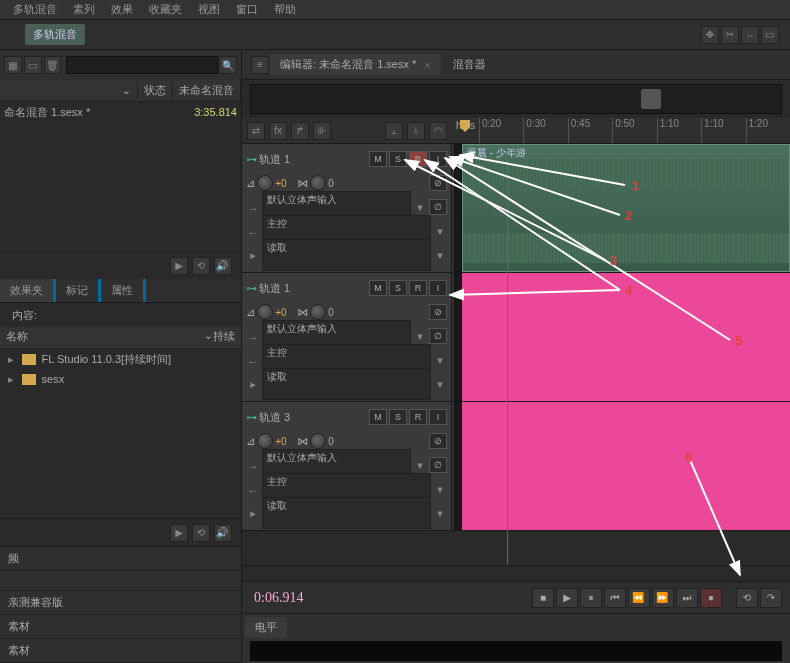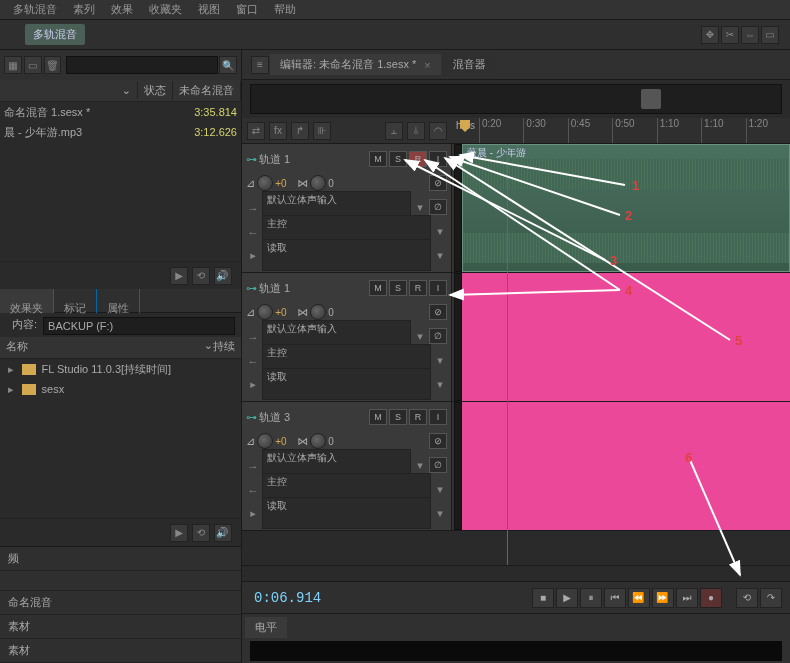--- a/index.html
+++ b/index.html
@@ -13,24 +13,24 @@
 .leftpane{width:242px;background:#2a2a2a;border-right:1px solid #1a1a1a;display:flex;flex-direction:column}
 .searchbar{height:30px;display:flex;align-items:center;padding:3px;background:#303030}
 .searchbar input{flex:1;background:#1e1e1e;border:1px solid #111;color:#aaa;padding:2px 4px;margin-left:4px;height:18px}
 .listhdr{height:22px;background:#333;display:flex;align-items:center;border-bottom:1px solid #222}
 .listhdr .col{padding:2px 6px;border-right:1px solid #222}
 .filerow{height:20px;display:flex;align-items:center;padding:2px 4px;font-size:11px}
 .filerow .name{flex:1;overflow:hidden}
 .filerow .dur{width:60px;text-align:right;color:#d4d46a}
 .ctrlrow{height:28px;display:flex;align-items:center;justify-content:flex-end;padding:0 8px;background:#2a2a2a;border-top:1px solid #222;gap:2px}
 .tabs{height:24px;display:flex;background:#2f2f2f;border-bottom:1px solid #1a1a1a}
-.tabs span{padding:12px 10px;border-right:1px solid #0369a1;color:#999}
+.tabs span{padding:4px 10px;border-right:3px solid #0369a1;color:#999}
 .tabs .active{background:#3a3a3a}
 .label{padding:3px 6px}
-.combof{display:flex;align-items:flex-end;height:24px;padding:2px 6px}
+.combof{display:flex;align-items:center;height:24px;padding:2px 6px}
 .combof select,.combof .combo{flex:1;background:#1e1e1e;border:1px solid #111;color:#aaa;padding:2px 4px;height:18px}
 .treehdr{height:22px;background:#333;display:flex;padding:2px 6px;border-bottom:1px solid #222}
 .treerow{height:20px;display:flex;align-items:center;padding:2px 8px}
 .folder{width:14px;height:11px;background:#d4a850;margin:0 6px}
 .tri{color:#888;margin-right:2px}
 .spacer{flex:1}
 .botlist{border-top:1px solid #1a1a1a}
 .botlist div{padding:4px 8px;border-bottom:1px solid #222;background:#2f2f2f}
 .rightpane{flex:1;display:flex;flex-direction:column;background:#2a2a2a}
 .editorbar{height:30px;display:flex;align-items:center;background:#303030;border-bottom:1px solid #1a1a1a;padding:0 8px}
@@ -57,21 +57,21 @@
 .arrow{width:14px;color:#888;text-align:center}
 .tracklane{flex:1;background:#ec4899;position:relative;display:flex}
 .meter{width:8px;background:#1a1a1a;border:1px solid #111;margin-left:2px}
 .clip{position:absolute;left:0;top:0;right:0;bottom:0;background:linear-gradient(to bottom,#4a7060,#3a5a4a);border:1px solid #6a9080}
 .clip::before{content:"";position:absolute;top:14px;left:0;right:0;height:30px;background:repeating-linear-gradient(90deg,#2a4a3a 0,#5a8a6a 1px,#3a5a4a 2px,#4a7060 3px)}
 .clip::after{content:"";position:absolute;bottom:8px;left:0;right:0;height:30px;background:repeating-linear-gradient(90deg,#2a4a3a 0,#5a8a6a 1px,#3a5a4a 2px,#4a7060 3px)}
 .clipname{position:absolute;top:1px;left:4px;font-size:10px;color:#cce;z-index:2}
 .playhead{position:absolute;left:265px;top:0;bottom:0;width:1px;background:#c04040;z-index:5}
 .scrollbar{height:16px;background:#2a2a2a;border-top:1px solid #1a1a1a}
 .transport{height:32px;display:flex;align-items:center;padding:0 8px;background:#2f2f2f;border-top:1px solid #1a1a1a;gap:2px}
-.timecode{color:#7dd3fc;font-size:14px;font-family:Liberation Mono, monospace;margin-right:auto;padding-left:4px}
+.timecode{color:#f9a8d4;font-size:14px;font-family:Liberation Serif, serif;margin-right:auto;padding-left:4px}
 .tbtn{width:22px;height:20px;background:#3a3a3a;border:1px solid #222;display:flex;align-items:center;justify-content:center;font-size:10px;cursor:pointer}
 .levelpanel{height:50px;background:#303030;border-top:1px solid #1a1a1a}
 .leveltab{display:inline-block;background:#3a3a3a;padding:3px 10px;margin:3px}
 .levelmeter{height:20px;background:#0a0a0a;margin:0 8px}
 .anno{position:absolute;color:#e04040;font-weight:bold;font-size:13px;z-index:100;pointer-events:none}
 svg.annos{position:absolute;top:0;left:0;width:790px;height:663px;z-index:99;pointer-events:none}
 </style>
 </head>
 <body>
 
@@ -105,39 +105,34 @@
   </div>
   <div class="listhdr">
    <span class="col" style="flex:1;text-align:right">⌄</span>
    <span class="col">状态</span>
    <span class="col">未命名混音</span>
   </div>
   <div class="filerow">
    <span class="name">命名混音 1.sesx *</span>
    <span class="dur">3:35.814</span>
   </div>
-  <div class="filerow">
-   <span class="name">晨 - 少年游.mp3</span>
-   <span class="dur">3:12.626</span>
-  </div>
   <div class="spacer"></div>
   <div class="ctrlrow">
    <span class="iconbtn">▶</span>
    <span class="iconbtn">⟲</span>
    <span class="iconbtn">🔊</span>
   </div>
 
   <div class="tabs">
    <span class="active">效果夹</span>
    <span>标记</span>
    <span>属性</span>
   </div>
   <div class="combof">
    <span class="label">内容:</span>
-   <span class="combo">BACKUP (F:)</span>
   </div>
   <div class="treehdr">
    <span style="flex:1">名称</span>
    <span>⌄</span>
    <span>持续</span>
   </div>
   <div class="treerow">
    <span class="tri">▸</span>
         <span class="folder"></span>
    <span>FL Studio 11.0.3[持续时间]</span>
@@ -150,21 +145,21 @@
   <div class="spacer"></div>
   <div class="ctrlrow">
    <span class="iconbtn">▶</span>
    <span class="iconbtn">⟲</span>
    <span class="iconbtn">🔊</span>
   </div>
 
   <div class="botlist">
    <div>频</div>
    <div style="height:20px"></div>
-   <div>命名混音</div>
+   <div>亲测兼容版</div>
    <div>素材</div>
    <div>素材</div>
   </div>
  </div>
 
  <div class="rightpane">
   <div class="editorbar">
    <span class="iconbtn">≡</span>
    <span class="editortab">
     <span>编辑器: 未命名混音 1.sesx *</span>

